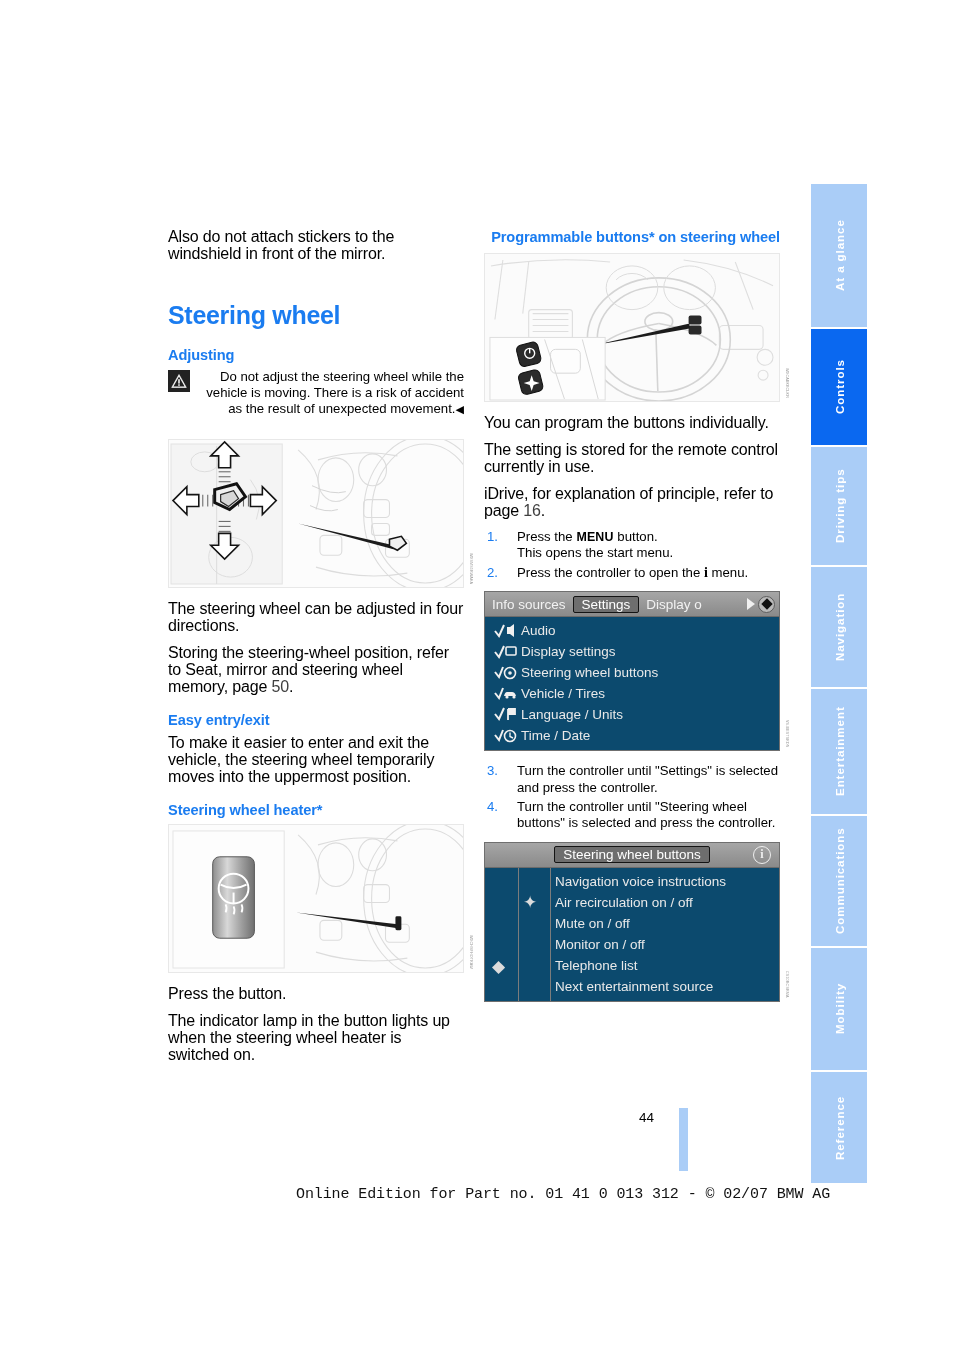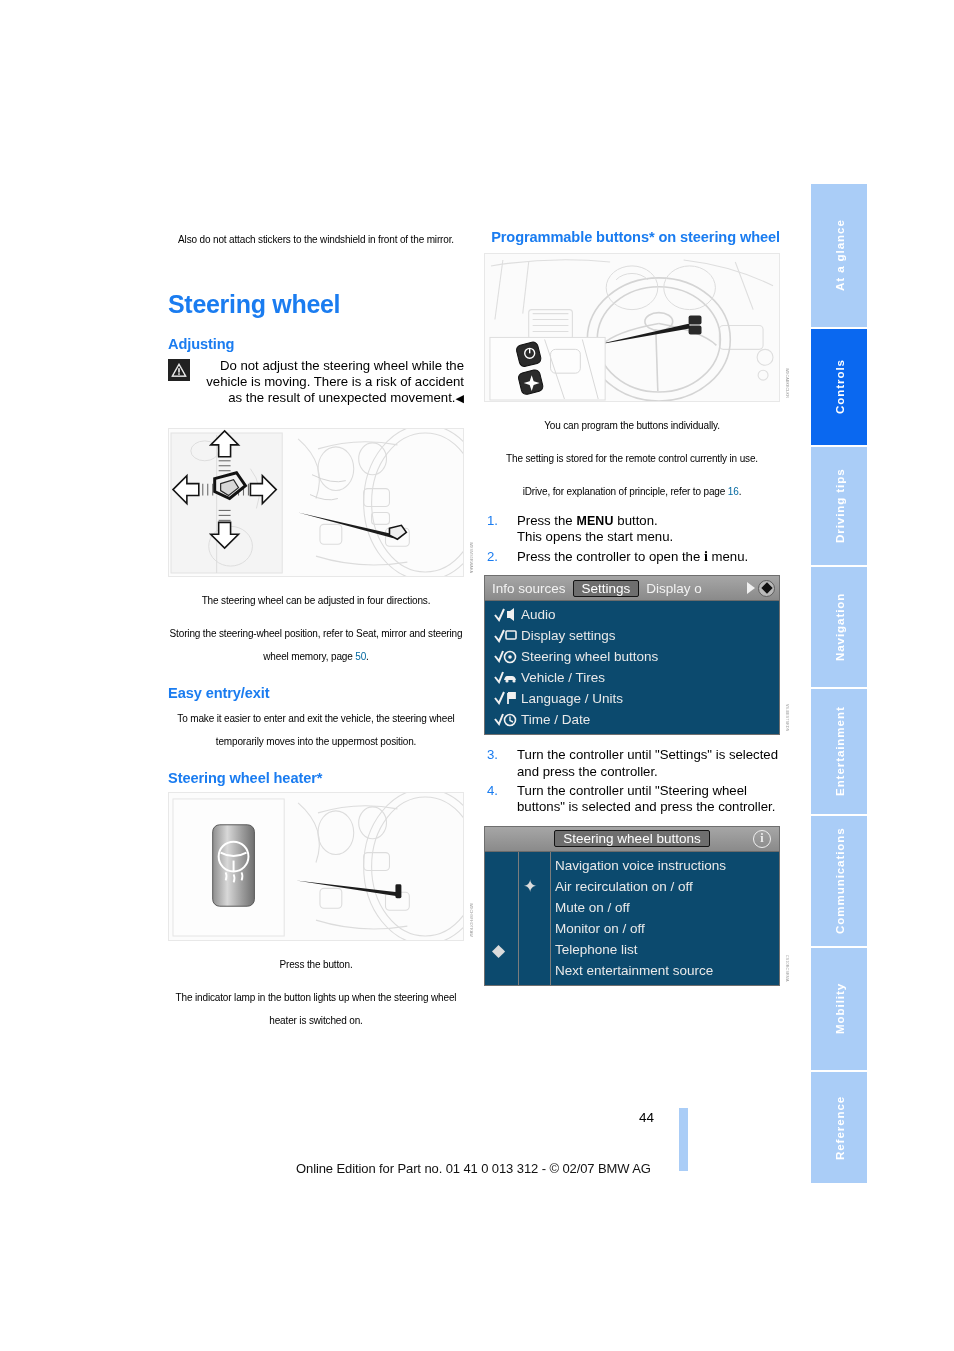--- a/index.html
+++ b/index.html
@@ -11,44 +11,43 @@
     overflow: hidden;
   }
   .page { position: absolute; inset: 0; }
 
   
   .col { position: absolute; width: 296px; }
   .col-left  { left: 168px; top: 228px; }
   .col-right { left: 484px; top: 228px; }
 
   p.body {
-    font-size: 10px;
-    line-height: 23px;
+    font-size: 16px;
+    line-height: 17px;
     color: #000;
     margin-bottom: 10px;
     letter-spacing: -0.15px;
-    text-align: center;
   }
   h1.section {
     font-size: 25px;
     font-weight: bold;
     color: #1a7cf0;
     margin: 39px 0 17px 0;
     letter-spacing: -0.3px;
   }
   h2.sub {
     font-size: 14.6px;
     font-weight: bold;
     color: #1a7cf0;
     margin: 17px 0 6px 0;
     letter-spacing: -0.1px;
   }
   h2.sub.first { margin-top: 0; }
   h2.sub.two-line { line-height: 19px; text-align: right; }
-  .link { color: #0369a1; }
+  .link { color: #404040; }
 
   
   .warn-block {
     position: relative;
     font-size: 13.2px;
     line-height: 16px;
     margin-bottom: 22px;
     text-align: right;
   }
   .warn-icon {
@@ -221,23 +220,24 @@
     width: 56px;
   }
   .tab.active { background: #0a68f0; }
 
   
   .pagenum {
     position: absolute; right: 300px; top: 1110px;
     font-size: 13.5px; color: #000; font-weight: normal;
   }
   .footer {
-    position: absolute; left: 296px; top: 1161px;
-    font-size: 13px; color: #111;
+    position: absolute; left: 296px; top: 1186px;
+    font-size: 15px; color: #111;
     letter-spacing: -0.1px;
+    font-family: Liberation Mono, monospace;
   }
   .foot-bar {
     position: absolute; left: 679px; top: 1108px;
     width: 9px; height: 63px;
     background: #aacdf7;
   }
 </style>
 </head>
 <body>
 

